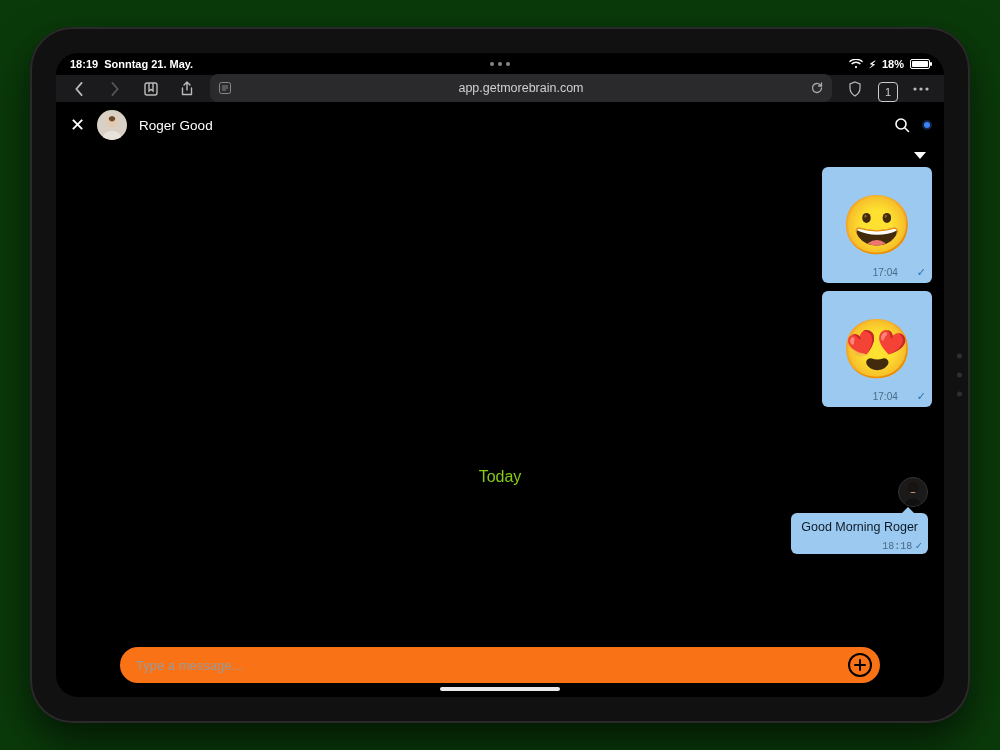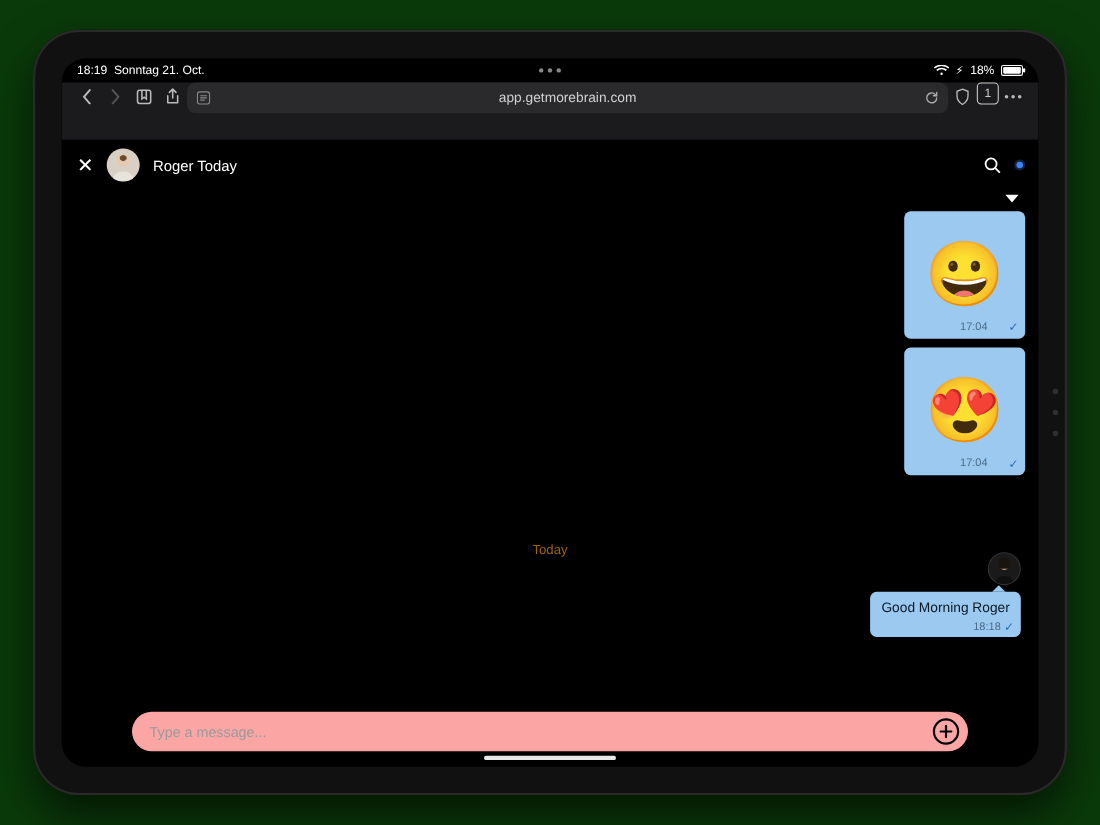--- a/index.html
+++ b/index.html
@@ -19,35 +19,35 @@
     width: 100%; height: 100%;
     background: #000;
     border-radius: 22px;
     overflow: hidden;
     display:flex; flex-direction:column;
     position:relative;
   }
 
   
   .statusbar {
-    height: 22px; color:#fff; font-size:11px; font-weight:400;
+    height: 22px; color:#fff; font-size:11px; font-weight:700;
     display:flex; align-items:center; padding:0 14px; position:relative;
   }
   .statusbar .left { display:flex; gap:6px; align-items:center;}
   .statusbar .center { position:absolute; left:50%; transform:translateX(-50%); display:flex; gap:4px;}
   .statusbar .center span{ width:4px;height:4px;border-radius:50%;background:#888;}
   .statusbar .right { margin-left:auto; display:flex; align-items:center; gap:6px;}
   .battery { width:20px;height:10px;border:1px solid #fff;border-radius:2px;position:relative;}
   .battery::after{content:"";position:absolute;right:-3px;top:2px;width:2px;height:4px;background:#fff;border-radius:1px;}
   .battery-fill{position:absolute;inset:1px;background:#fff;border-radius:1px;}
 
   
   .browser-bar {
-    height: 52px; background:#1b1b1d;
-    display:flex; align-items:flex-start; padding:0 10px;
+    height: 27px; background:#1b1b1d;
+    display:flex; align-items:flex-end; gap:10px; padding:0 10px;
     color:#ccc; font-size:14px;
   }
   .icon-btn { width:26px;height:26px; display:flex;align-items:center;justify-content:center; color:#bbb; border-radius:6px;}
   .icon-btn.disabled{ color:#555;}
   .url-bar { flex:1; height:28px; background:#2a2a2c; border-radius:8px; display:flex; align-items:center; justify-content:center; color:#d0d0d0; font-size:12.5px; position:relative;}
   .url-bar .reader { position:absolute; left:8px; color:#888;}
   .url-bar .reload { position:absolute; right:8px; color:#aaa;}
   .tabcount{ width:20px;height:20px;border:1.5px solid #ccc;border-radius:4px;display:flex;align-items:center;justify-content:center;font-size:11px;color:#ccc;}
 
   
@@ -63,30 +63,30 @@
   .chat-body{ flex:1; position:relative; overflow:hidden;}
   .msg-col{ position:absolute; right:12px; top:0; bottom:0; display:flex; flex-direction:column; align-items:flex-end;}
   .avatar-top-tri{ width:0;height:0;border-left:6px solid transparent;border-right:6px solid transparent;border-top:7px solid #fff; margin-right:6px; margin-top:4px;}
   .bubble{
     width:110px; height:116px; background:#9cc9ef; border-radius:6px; margin-top:8px; position:relative;
     display:flex; align-items:center; justify-content:center;
   }
   .bubble .ts{ position:absolute; right:6px; bottom:4px; font-size:10px; color:#4a6a88; display:flex; align-items:center; gap:19px;}
   .tick{ color:#2c6fb5; font-size:11px;}
   .emoji{ font-size:58px; line-height:1;}
-  .date-sep{ position:absolute; left:50%; top:320px; transform:translateX(-50%); color:#a16207; font-size:12px;}
+  .date-sep{ position:absolute; left:50%; top:320px; transform:translateX(-50%); color:#84cc16; font-size:16px;}
 
   .you-avatar{ width:30px;height:30px;border-radius:50%;background:#1a1a1a;overflow:hidden;display:flex;align-items:flex-end;justify-content:center; margin-top:70px; margin-right:4px; border:1px solid #333;}
   .text-bubble{ background:#9cc9ef; border-radius:6px; padding:7px 10px 20px 10px; position:relative; margin-top:6px; margin-right:4px; font-size:12.5px; color:#0b1a28;}
   .text-bubble::before{ content:""; position:absolute; top:-6px; right:14px; width:0;height:0;border-left:6px solid transparent;border-right:6px solid transparent;border-bottom:6px solid #9cc9ef;}
-  .text-bubble .ts{ position:absolute; right:6px; bottom:2px; font-size:10px; color:#4a6a88; display:flex; align-items:center; gap:3px;}
+  .text-bubble .ts{ position:absolute; right:6px; bottom:2px; font-size:10px; color:#4a6a88; display:flex; align-items:flex-end; gap:3px;font-family:Liberation Mono, monospace;}
 
   
   .composer-wrap{ padding:10px 64px 14px;}
-  .composer{ height:36px; background:#fca5a5; border-radius:999px; display:flex; align-items:center; padding:0 8px 0 16px;}
+  .composer{ height:36px; background:#f97316; border-radius:999px; display:flex; align-items:center; padding:0 8px 0 16px;}
   .composer input{ flex:1; border:none; outline:none; font-size:13px; color:#333; background:transparent;}
   .composer input::placeholder{ color:#9a9a9a;}
   .plus-btn{ width:24px;height:24px;border:2px solid #000;border-radius:50%;display:flex;align-items:center;justify-content:center;color:#000;font-weight:700;}
 
   .home-indicator{ position:absolute; bottom:6px; left:50%; transform:translateX(-50%); width:120px;height:4px;border-radius:999px;background:#e9e9e9;}
 
   svg{display:block;}
 </style>
 </head>
 <body>
@@ -96,21 +96,21 @@
     <div class="side-dots">
         <span></span>
         <span></span>
         <span></span>
       </div>
     <div class="screen">
 
       <div class="statusbar">
         <div class="left">
           <span>18:19</span>
-          <span>Sonntag 21. Oct.</span>
+          <span>Sonntag 21. May.</span>
         </div>
         <div class="center">
             <span></span>
             <span></span>
             <span></span>
           </div>
         <div class="right">
           <span>
             <svg width="14" height="10" viewBox="0 0 14 10">
                 <path d="M7 9.2a1.1 1.1 0 100-2.2 1.1 1.1 0 000 2.2zM3.2 5.6a5.4 5.4 0 017.6 0l1.1-1.1a7 7 0 00-9.8 0l1.1 1.1zM.9 3.3a9.2 9.2 0 0112.2 0L14 2.2a10.8 10.8 0 00-14 0l.9 1.1z" fill="#fff"></path>
@@ -179,21 +179,21 @@
 
       <div class="chat-header">
         <div class="close-x">✕</div>
         <div class="avatar">
           <svg viewBox="0 0 30 30">
               <circle cx="15" cy="11" r="5.5" fill="#e6c9b0"></circle>
               <path d="M12 7.5q3-3 6 0q1 3-3 4q-4-1-3-4z" fill="#6b4a2e"></path>
               <path d="M5 30q1-9 10-9t10 9z" fill="#e8e3da"></path>
             </svg>
         </div>
-        <div class="contact-name">Roger Today</div>
+        <div class="contact-name">Roger Good</div>
         <div class="right">
           <span>
             <svg width="16" height="16" viewBox="0 0 16 16">
                 <circle cx="7" cy="7" r="5" stroke="#fff" fill="none" stroke-width="1.6"></circle>
                 <path d="M11 11l3.5 3.5" stroke="#fff" stroke-width="1.6" stroke-linecap="round"></path>
               </svg>
           </span>
           <span class="dot-indicator"></span>
         </div>
       </div>

